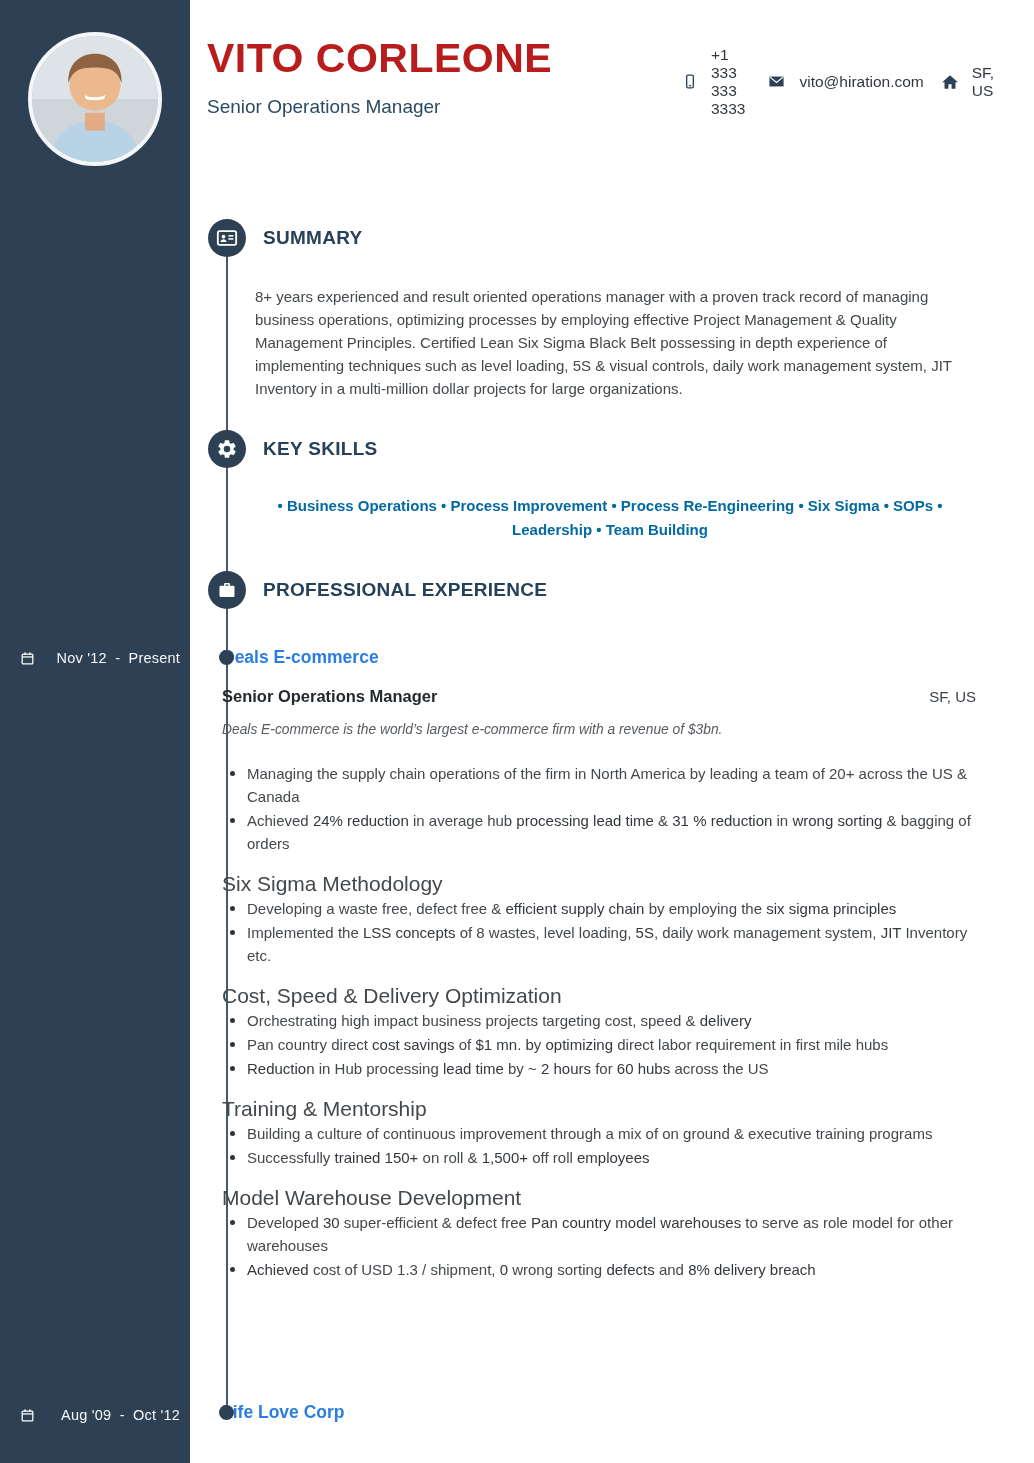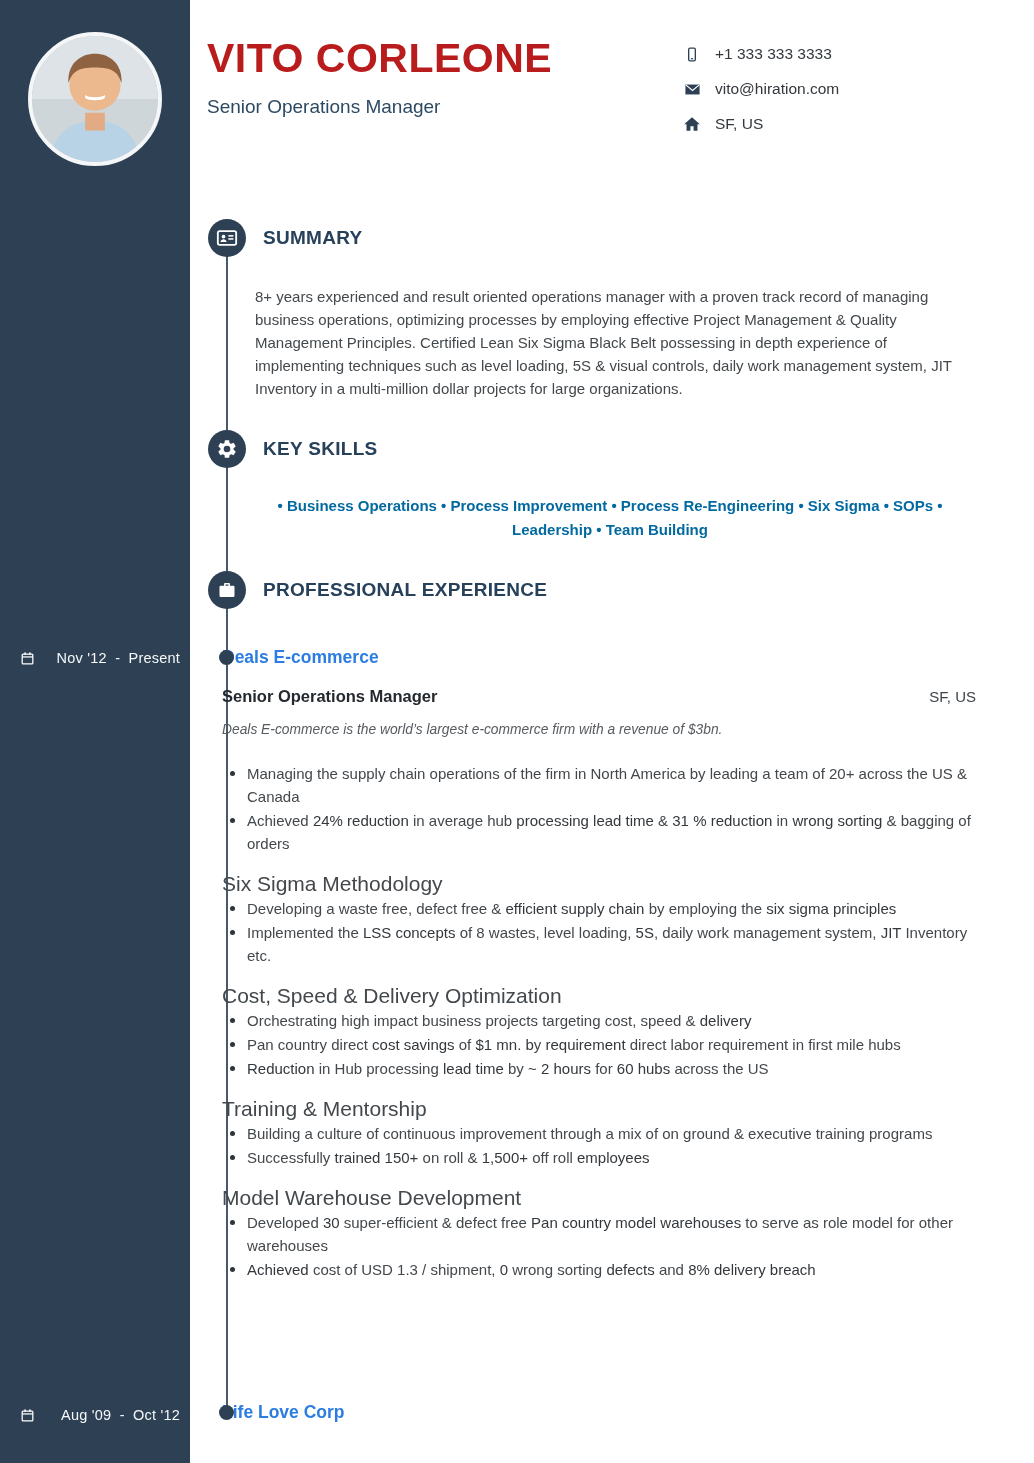--- a/index.html
+++ b/index.html
@@ -18,21 +18,21 @@
   .date-row .dlabel { margin-left:auto; letter-spacing:0.2px; }
 
   
   .timeline { position:absolute; left:226px; top:238px; width:2px; height:1174px; background:#47596a; z-index:1; }
 
   
   .head { position:absolute; left:190px; right:0; top:35px; display:flex; justify-content:space-between;
           padding:0 60px 0 17px; }
   .name { font-size:41px; font-weight:600; color:#b91c1c; letter-spacing:0.5px; line-height:1.15; }
   .subtitle { margin-top:14px; font-size:19px; color:#2d4a63; }
-  .contact { width:292px; margin-top:10px; display:flex; flex-direction:column; gap:17px; }
+  .contact { width:292px; margin-top:10px; display:flex; flex-direction:row; gap:17px; }
   .c-row { display:flex; align-items:center; gap:13px; font-size:15.5px; color:#33383d; }
   .c-row .cicon { width:20px; display:flex; justify-content:center; align-items:center; }
 
   
   .sec { position:absolute; left:190px; right:4px; z-index:2; }
   .sec-head { display:flex; align-items:center; }
   .sec-icon { width:38px; height:38px; margin-left:18px; border-radius:50%; background:#2e4154;
               display:flex; align-items:center; justify-content:center; flex:0 0 38px; }
   .sec-head h2 { margin-left:17px; font-size:19px; font-weight:700; color:#27415a; letter-spacing:0.3px; }
   .body-text { margin:28px 59px 0 65px; font-size:15px; line-height:23px; color:#43484c; }
@@ -200,21 +200,21 @@
           <div class="group-title">Six Sigma Methodology</div>
           <ul class="bullets">
             <li><span>Developing a waste free, defect free &amp; </span><b>efficient supply chain</b><span> by employing the </span><b>six sigma principles</b></li>
             <li><span>Implemented the </span><b>LSS concepts</b><span> of 8 wastes, level loading, </span><b>5S</b><span>, daily work management system, </span><b>JIT</b><span> Inventory etc.</span></li>
           </ul>
         </div>
         <div class="group">
           <div class="group-title">Cost, Speed &amp; Delivery Optimization</div>
           <ul class="bullets">
             <li><span>Orchestrating high impact business projects targeting cost, speed &amp; </span><b>delivery</b></li>
-            <li><span>Pan country direct </span><b>cost savings</b><span> of </span><b>$1 mn. b</b><span>y </span><b>requirement</b><span> direct labor requirement in first mile hubs</span></li>
+            <li><span>Pan country direct </span><b>cost savings</b><span> of </span><b>$1 mn. b</b><span>y </span><b>optimizing</b><span> direct labor requirement in first mile hubs</span></li>
             <li><b>Reduction</b><span> in Hub processing </span><b>lead time</b><span> by </span><b>~ 2 hours</b><span> for </span><b>60 hubs</b><span> across the US</span></li>
           </ul>
         </div>
         <div class="group">
           <div class="group-title">Training &amp; Mentorship</div>
           <ul class="bullets">
             <li><span>Building a culture of continuous improvement through a mix of on ground &amp; executive training programs</span></li>
             <li><span>Successfully </span><b>trained 150+</b><span> on roll &amp; </span><b>1,500+</b><span> off roll </span><b>employees</b></li>
           </ul>
         </div>

